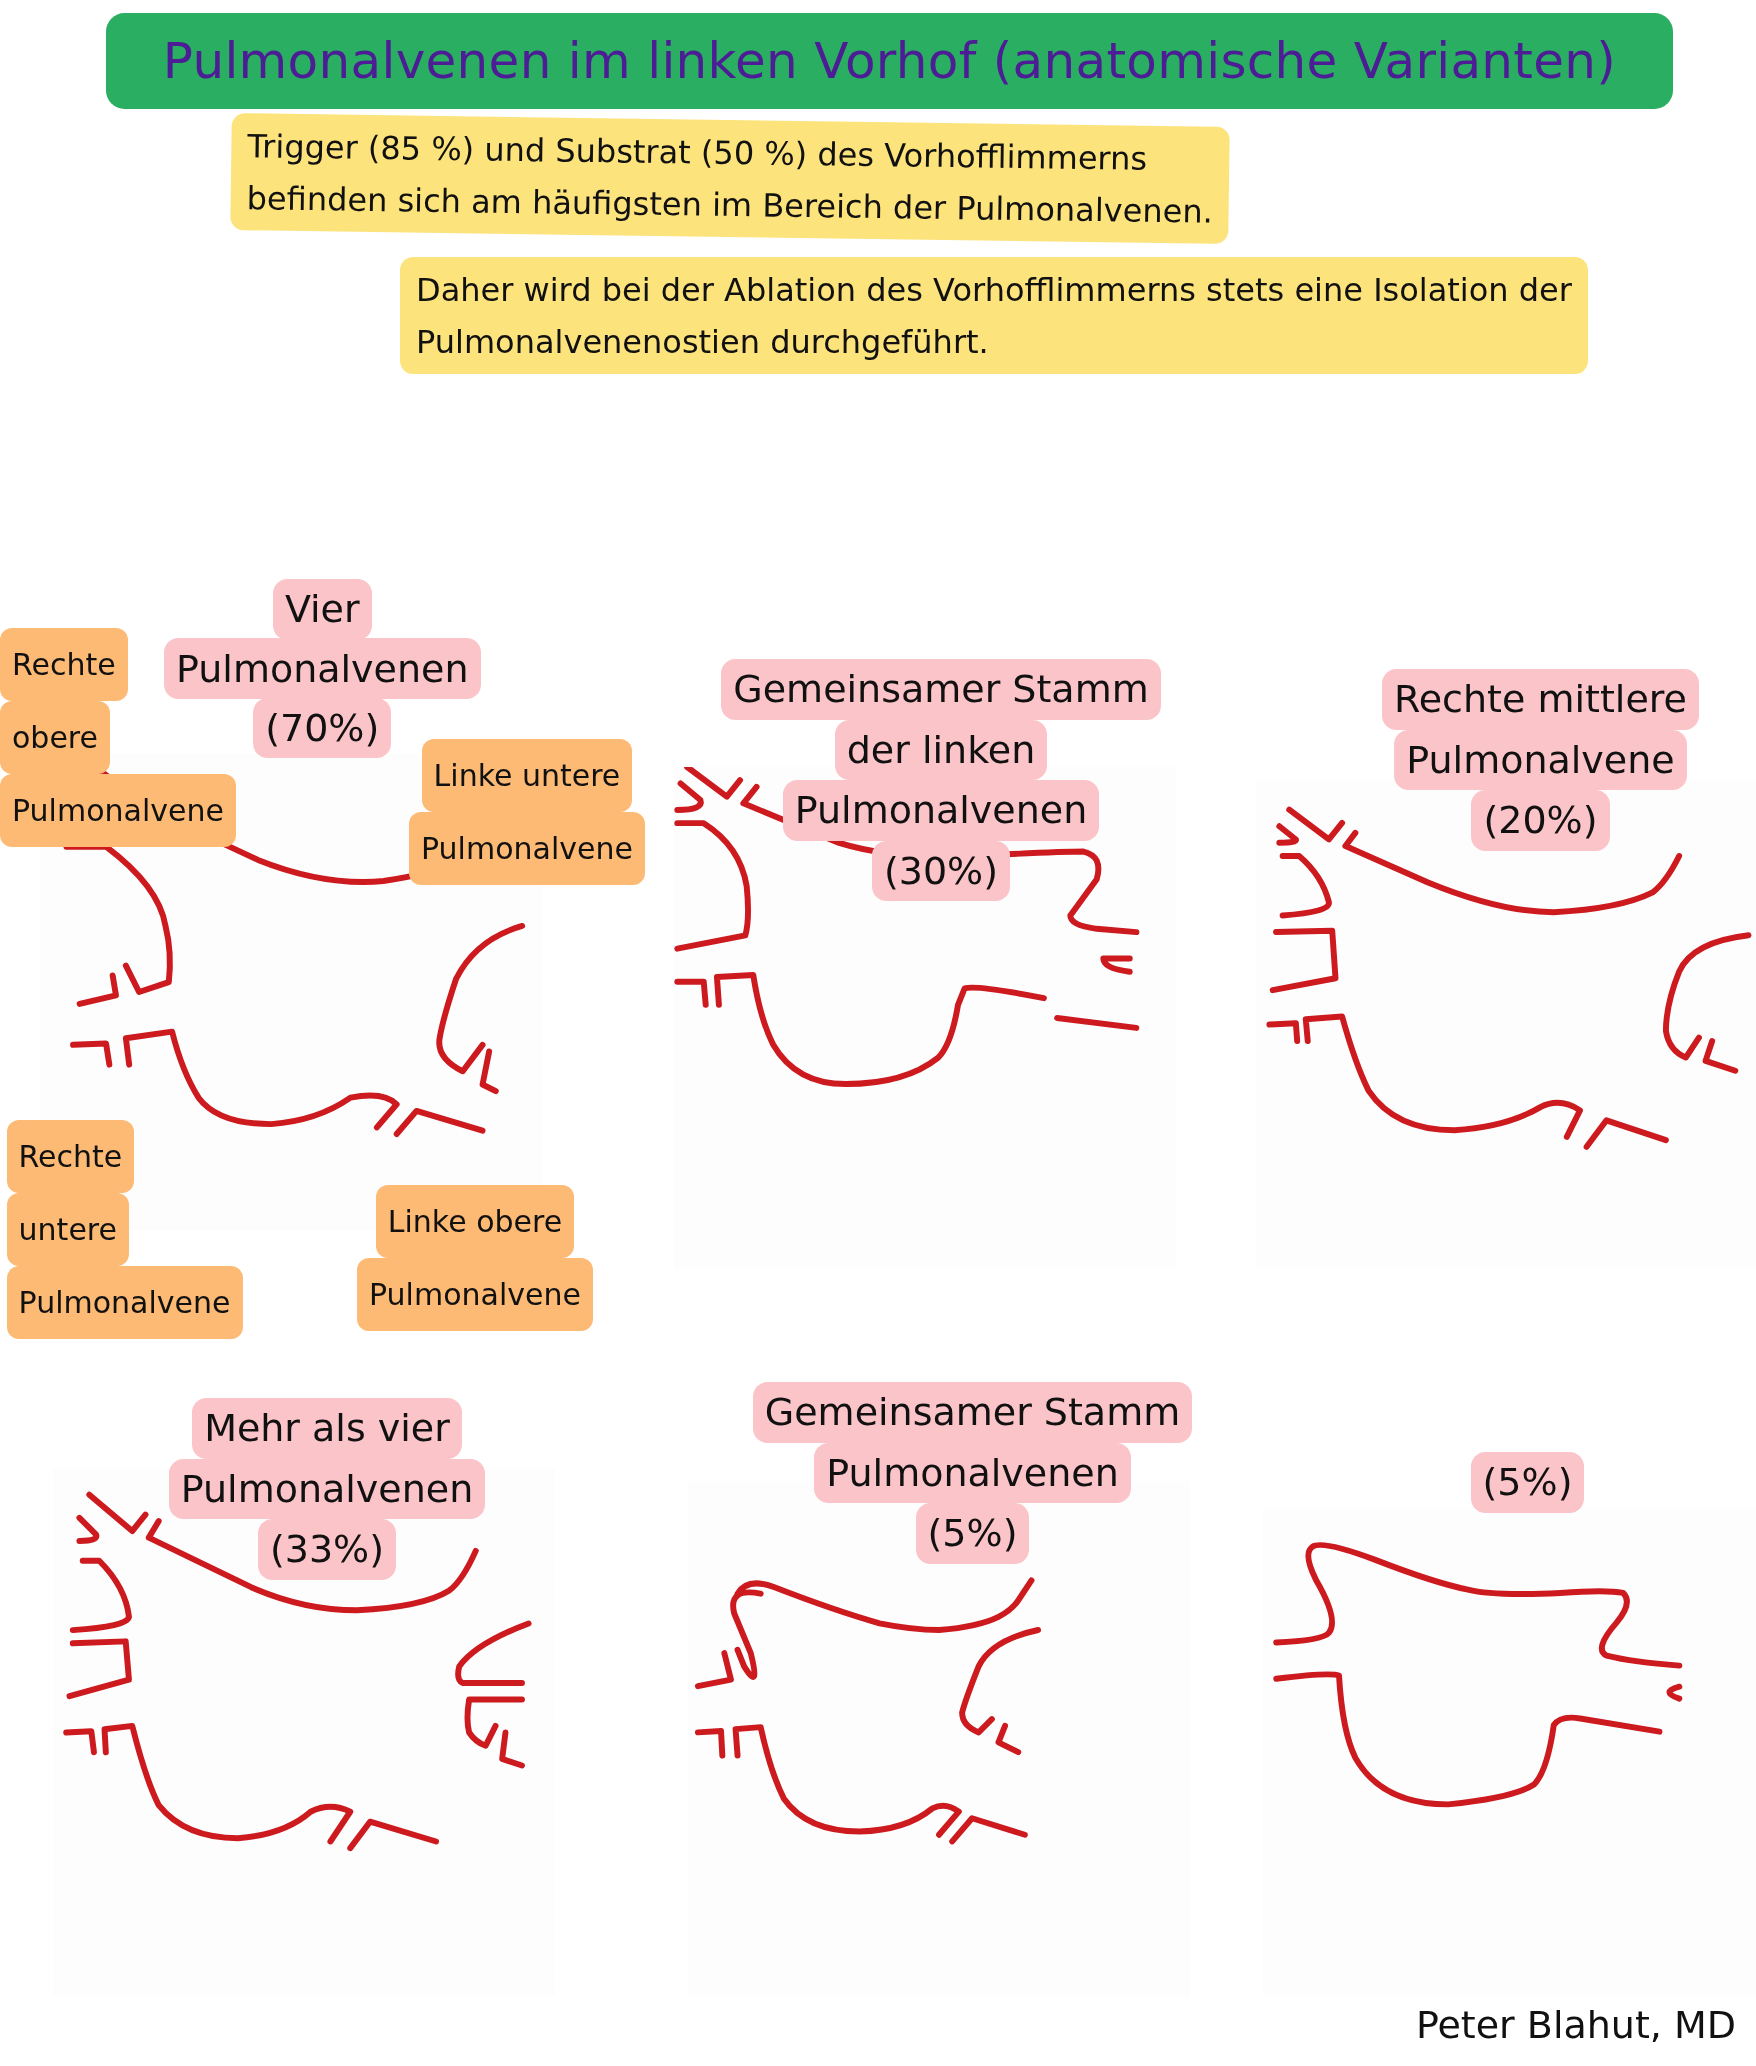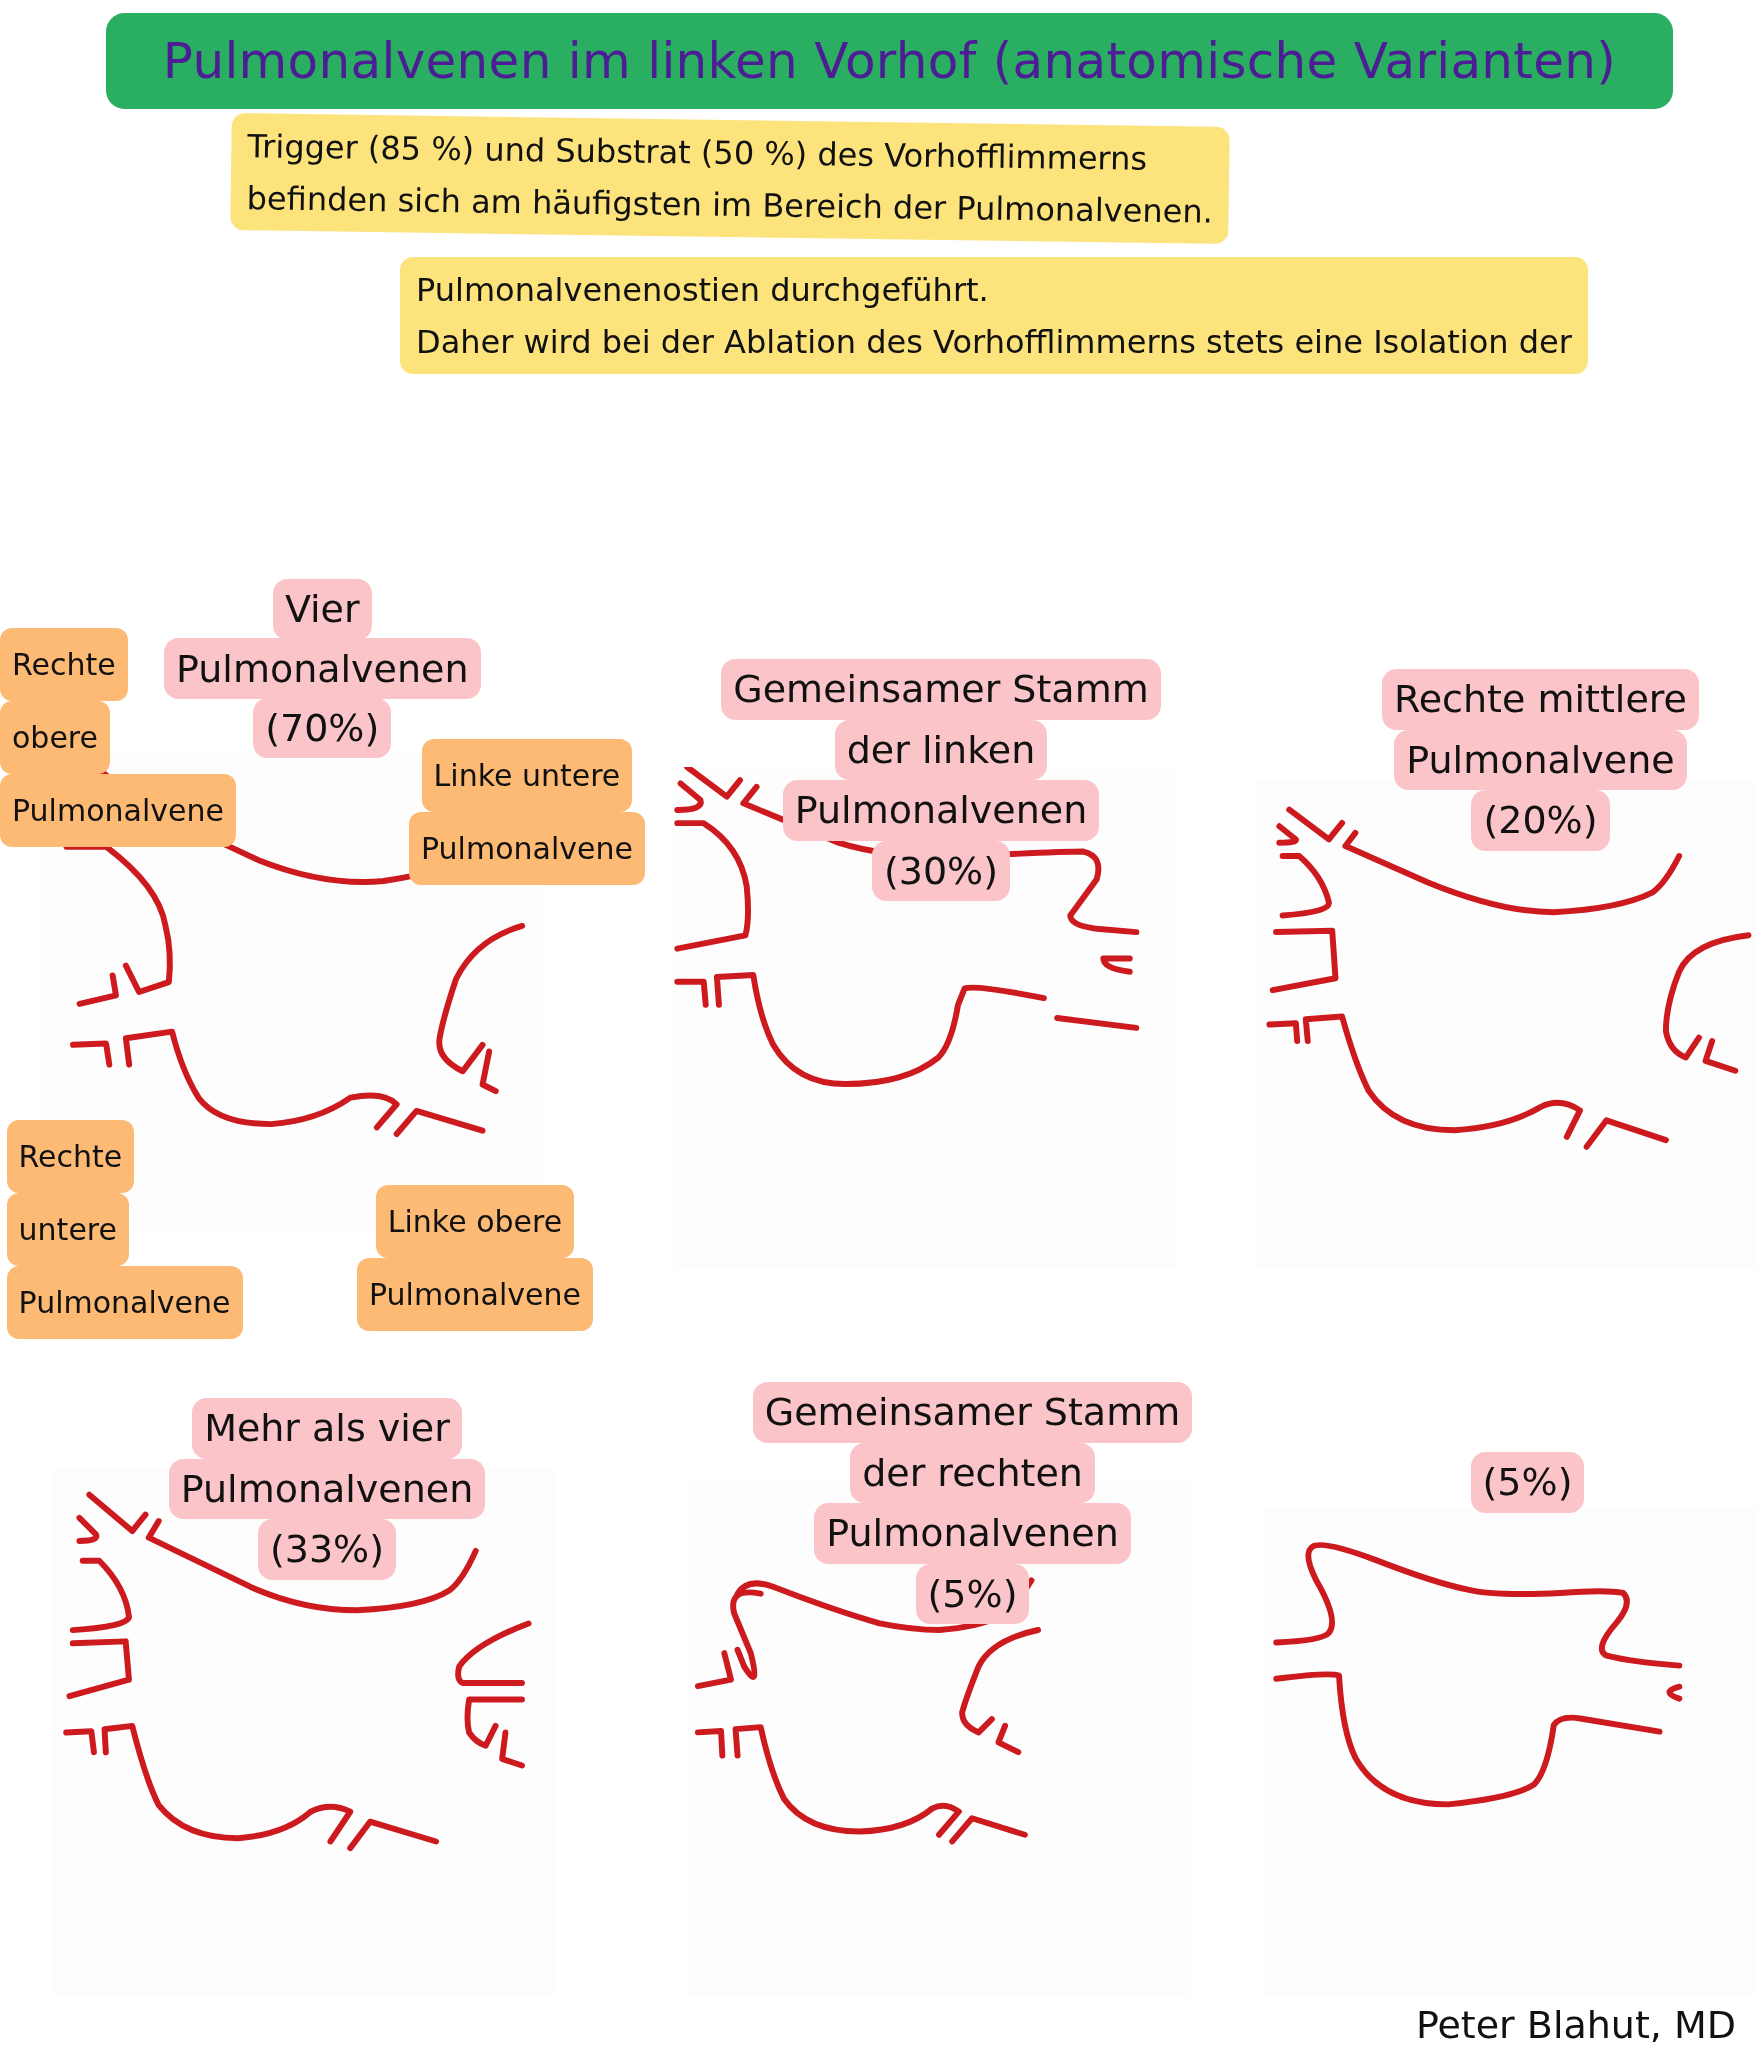--- a/index.html
+++ b/index.html
@@ -24,22 +24,22 @@
 
 <div class="abs title">
   <span>Pulmonalvenen im linken Vorhof (anatomische Varianten)</span>
 </div>
 
 <div class="abs note note1">
   <div>Trigger (85 %) und Substrat (50 %) des Vorhofflimmerns</div>
   <div>befinden sich am häufigsten im Bereich der Pulmonalvenen.</div>
 </div>
 <div class="abs note note2">
+  <div>Daher wird bei der Ablation des Vorhofflimmerns stets eine Isolation der</div>
   <div>Pulmonalvenenostien durchgeführt.</div>
-  <div>Daher wird bei der Ablation des Vorhofflimmerns stets eine Isolation der</div>
 </div>
 
 <div class="abs panel" style="left:40px;top:754px;width:502px;height:476px;">
   <svg width="502" height="476" viewBox="0 0 760 720">
     <path d="M70 10 L160 75 L185 40 M200 50 L180 90 L330 160 Q430 200 520 192 Q600 180 640 160 Q670 140 700 95"></path>
     <path d="M40 40 L80 80 Q90 100 50 100"></path>
     <path d="M40 140 L100 140 Q180 200 190 260 Q200 300 195 345 L150 360 L130 320 M110 335 L115 365 L60 378"></path>
     <path d="M50 440 L100 438 L105 470 M135 470 L130 430 L200 420 Q215 480 240 520 Q270 560 350 560 Q420 555 470 520 Q520 510 540 530 L510 565 M540 575 L570 540 L670 570"></path>
     <path d="M730 260 Q660 280 630 340 Q610 400 605 430 Q600 460 640 480 L670 440 M680 450 L670 500 L690 510"></path>
   </svg>
@@ -119,21 +119,20 @@
   <svg width="502" height="516" viewBox="0 0 760 780">
     <path d="M110 170 Q60 160 70 200 L95 260 Q110 320 85 280 L75 255 M55 260 L65 300 L15 310"></path>
     <path d="M90 280 Q120 320 95 280" style="display:none"></path>
     <path d="M75 170 Q90 145 130 160 Q220 195 290 215 Q340 225 380 225 Q440 220 470 205 Q490 195 500 180 L520 150"></path>
     <path d="M530 225 Q460 240 440 280 Q420 330 415 350 Q415 370 440 380 L460 360 M480 370 L470 395 L500 410"></path>
     <path d="M15 380 L50 378 L52 415 M75 415 L72 375 L110 372 Q125 440 145 480 Q180 530 260 530 Q330 528 370 495 Q390 485 410 500 L380 535 M400 545 L430 510 L510 535"></path>
   </svg>
 </div>
 <div class="abs pinkwrap" style="left:741px;top:1382px;width:463px;">
   <div class="pink">Gemeinsamer Stamm</div>
-  <div class="pink">der rechten</div>
   <div class="pink">Pulmonalvenen</div>
   <div class="pink">(5%)</div>
 </div>
 
 <div class="abs panel" style="left:1263px;top:1507px;width:493px;height:489px;">
   <svg width="493" height="489" viewBox="0 0 746 740">
     <path d="M20 205 Q90 202 100 190 Q115 170 80 110 Q60 70 75 60 Q90 50 170 80 Q260 115 310 125 Q350 135 450 130 Q520 125 545 130 Q560 145 535 175 Q500 215 520 225 Q560 235 630 240"></path>
     <path d="M20 260 Q100 250 115 255 Q120 340 140 380 Q180 450 280 450 Q380 440 410 420 Q430 400 440 330 Q450 315 480 320 L600 340"></path>
     <path d="M630 272 Q600 280 630 290"></path>
   </svg>

